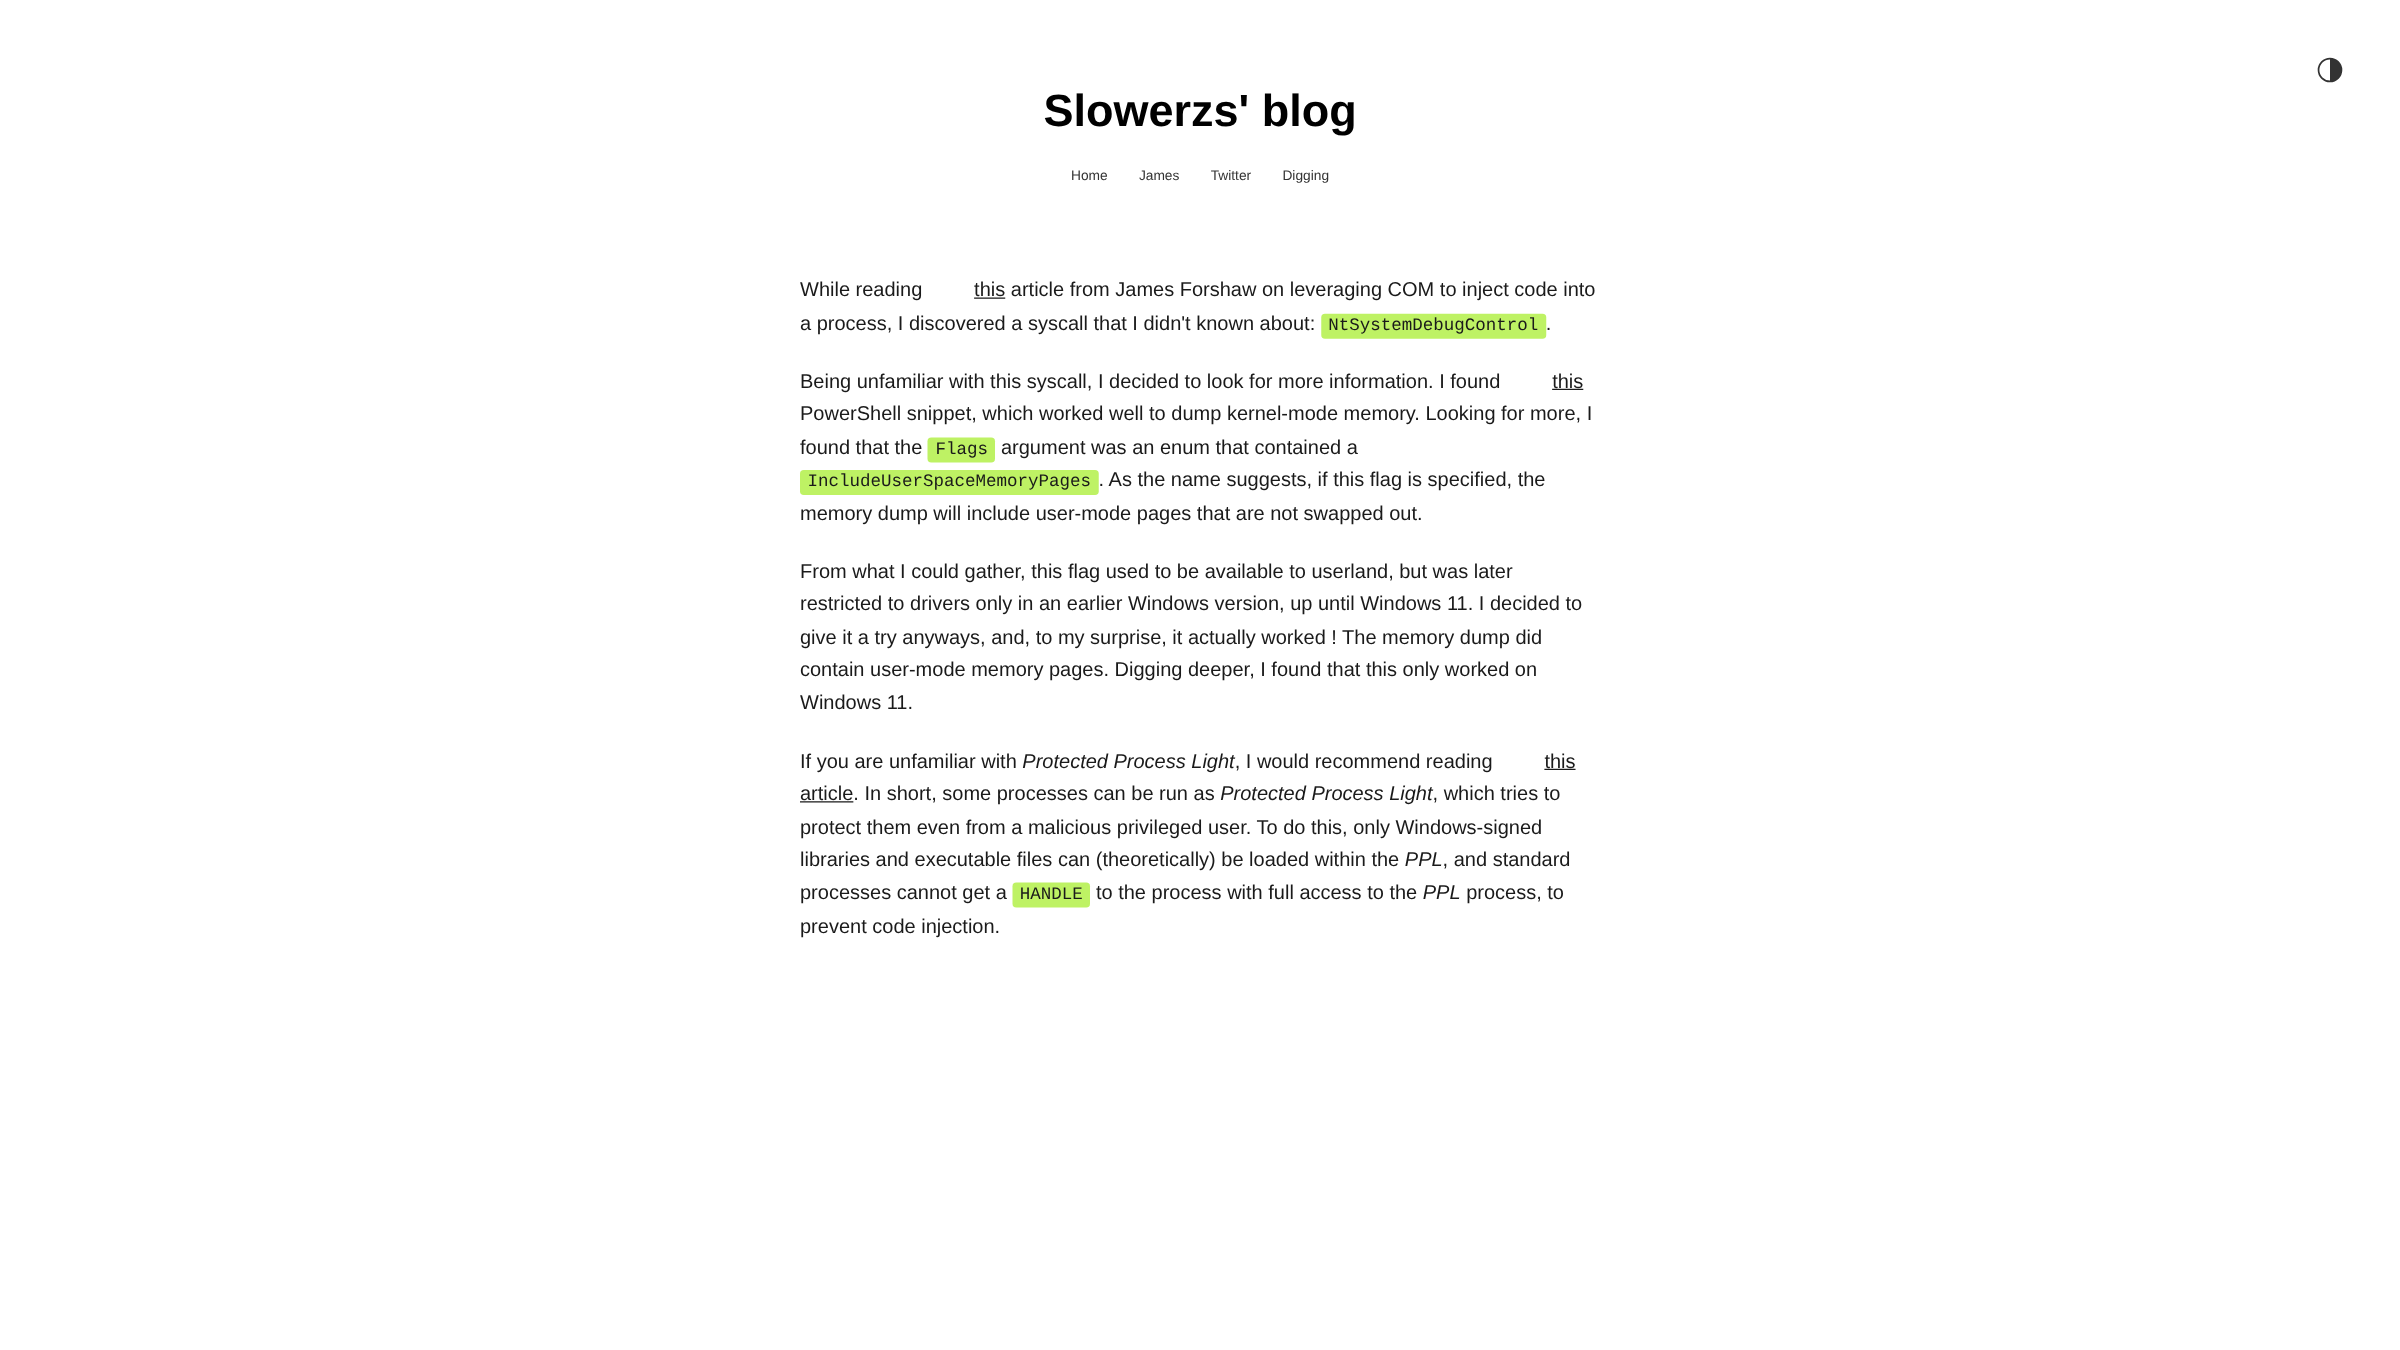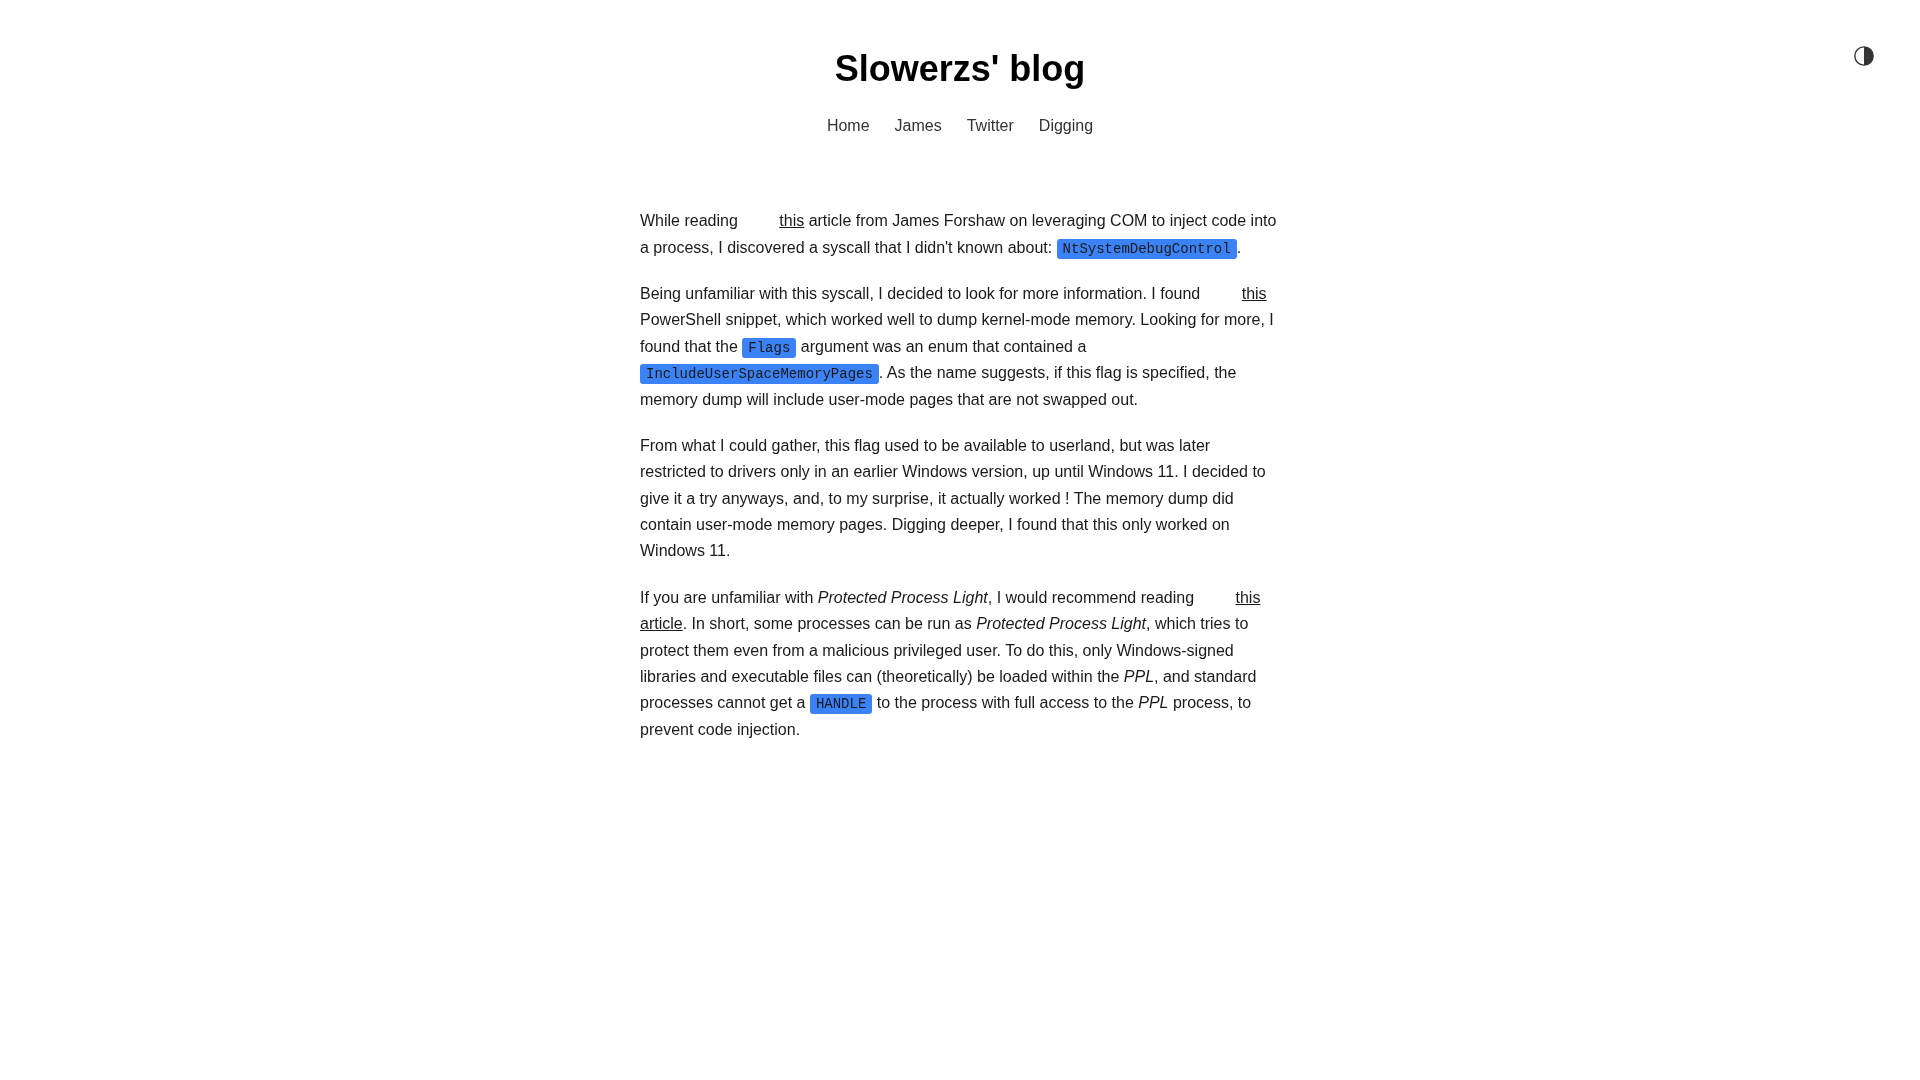--- a/index.html
+++ b/index.html
@@ -10,40 +10,40 @@
     
     body {
       font-family: -apple-system, BlinkMacSystemFont, "Segoe UI", Helvetica, Arial, sans-serif;
       color: #1a1a1a;
       background: #ffffff;
       line-height: 1.6;
     }
     
     .header {
       text-align: center;
-      padding: 40px 20px 30px;
+      padding: 60px 20px 30px;
     }
     
     .site-title {
       font-size: 36px;
       font-weight: 700;
       color: #000;
       margin-bottom: 15px;
     }
     
     .nav {
       display: flex;
       justify-content: center;
       gap: 25px;
     }
     
     .nav-link {
       color: #333;
       text-decoration: none;
-      font-size: 16px;
+      font-size: 11px;
       cursor: pointer;
     }
     
     .theme-toggle {
       position: absolute;
       top: 45px;
       right: 45px;
       width: 22px;
       height: 22px;
       cursor: pointer;
@@ -78,21 +78,21 @@
     .inline-link {
       text-decoration: underline;
       color: #1a1a1a;
       cursor: pointer;
       margin-left: 37px;
     }
     
     .inline-code {
       font-family: "SFMono-Regular", Consolas, "Liberation Mono", Menlo, monospace;
       font-size: 14px;
-      background: #3b82f6;
+      background: #bef264;
       padding: 2px 6px;
       border-radius: 3px;
     }
     
     .italic {
       font-style: italic;
     }
     
     .section-heading {
       font-size: 30px;

